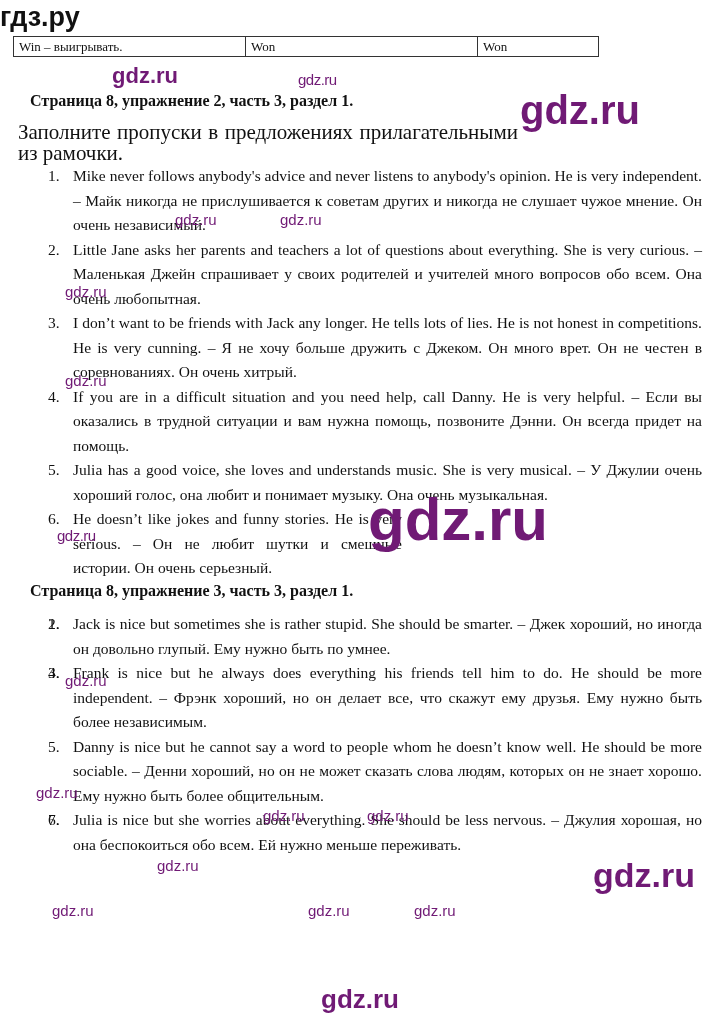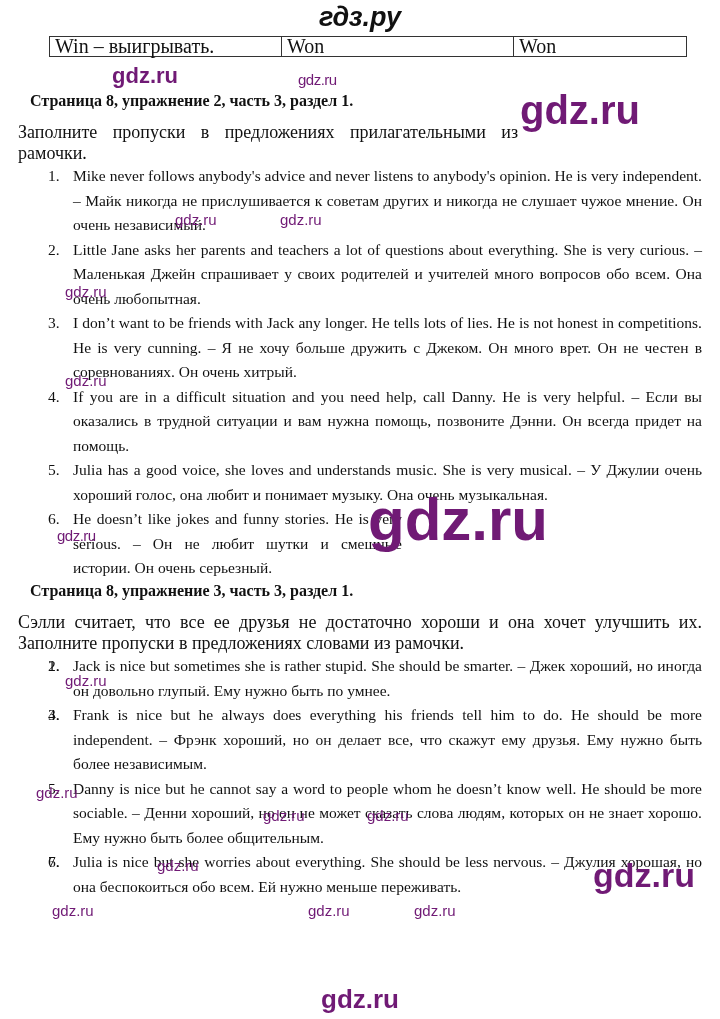--- a/index.html
+++ b/index.html
@@ -12,36 +12,33 @@
       height: 1019px;
       position: relative;
       overflow: hidden;
       color: #111111;
       font-family: "Liberation Serif", "DejaVu Serif", serif;
     }
     .site-header {
       position: absolute;
       left: 0; top: 0;
       width: 720px;
-      text-align: center;
       font-family: "Liberation Sans", "DejaVu Sans", sans-serif;
       font-weight: bold;
       font-size: 27px;
       line-height: 30px;
       top: 2px;
       color: #111;
-      font-style: italic;
     }
     .answer-table {
       position: absolute;
       left: 13px; top: 36px;
-      width: 638px;
+      width: 586px;
       border-collapse: collapse;
-      font-size: 20px;
-      margin-left: 36px;
+      font-size: 13px;
     }
     .answer-table td {
       border: 1px solid #333;
       padding: 0 5px;
       height: 19px;
       line-height: 19px;
       vertical-align: middle;
     }
     .answer-table td.c1 { width: 221px; }
     .answer-table td.c2 { width: 221px; }
@@ -50,21 +47,21 @@
       left: 18px;
       width: 684px;
     }
     .section-title {
       font-weight: bold;
       font-size: 16px;
       line-height: 18px;
       margin: 12px;
     }
     .instruction {
-      font-size: 18px;
+      font-size: 21px;
       line-height: 21px;
       text-align: justify;
       margin: 2px 0 0 0;
     }
     ol.items {
       list-style: none;
       margin: 0;
       padding: 0;
     }
     ol.items li {
@@ -116,21 +113,20 @@
     <li><span class="num">2.</span><span>Little Jane asks her parents and teachers a lot of questions about everything. She is very curious. – Маленькая Джейн спрашивает у своих родителей и учителей много вопросов обо всем. Она очень любопытная.</span></li>
     <li><span class="num">3.</span><span>I don’t want to be friends with Jack any longer. He tells lots of lies. He is not honest in competitions. He is very cunning. – Я не хочу больше дружить с Джеком. Он много врет. Он не честен в соревнованиях. Он очень хитрый.</span></li>
     <li><span class="num">4.</span><span>If you are in a difficult situation and you need help, call Danny. He is very helpful. – Если вы оказались в трудной ситуации и вам нужна помощь, позвоните Дэнни. Он всегда придет на помощь.</span></li>
     <li><span class="num">5.</span><span>Julia has a good voice, she loves and understands music. She is very musical.  – У Джулии очень хороший голос, она любит и понимает музыку. Она очень музыкальная.</span></li>
     <li style="padding-right:300px;"><span class="num">6.</span><span>He doesn’t like jokes and funny stories. He is very serious. – Он не любит шутки и смешные истории. Он очень серьезный.</span></li>
   </ol>
 </div>
 
 <div class="section" style="top:570px;">
   <p class="section-title">Страница 8, упражнение 3, часть 3, раздел 1.</p>
-  <p class="instruction">Сэлли считает, что все ее друзья не достаточно хороши и она хочет улучшить их. Заполните пропуски в предложениях словами из рамочки.</p>
   <ol class="items">
     <li><span class="num">1.</span></li>
     <li><span class="num">2.</span><span>Jack is nice but sometimes she is rather stupid. She should be smarter. – Джек хороший, но иногда он довольно глупый. Ему нужно быть по умнее.</span></li>
     <li><span class="num">3.</span></li>
     <li><span class="num">4.</span><span>Frank is nice but he always does everything his friends tell him to do. He should be more independent. – Фрэнк хороший, но он делает все, что скажут ему друзья. Ему нужно быть более независимым.</span></li>
     <li><span class="num">5.</span><span>Danny is nice but he cannot say a word to people whom he doesn’t know well. He should be more sociable. – Денни хороший, но он не может сказать слова людям, которых он не знает хорошо. Ему нужно быть более общительным.</span></li>
     <li><span class="num">6.</span></li>
     <li><span class="num">7.</span><span>Julia is nice but she worries about everything. She should be less nervous. – Джулия хорошая, но она беспокоиться обо всем. Ей нужно меньше переживать.</span></li>
   </ol>
 </div>

